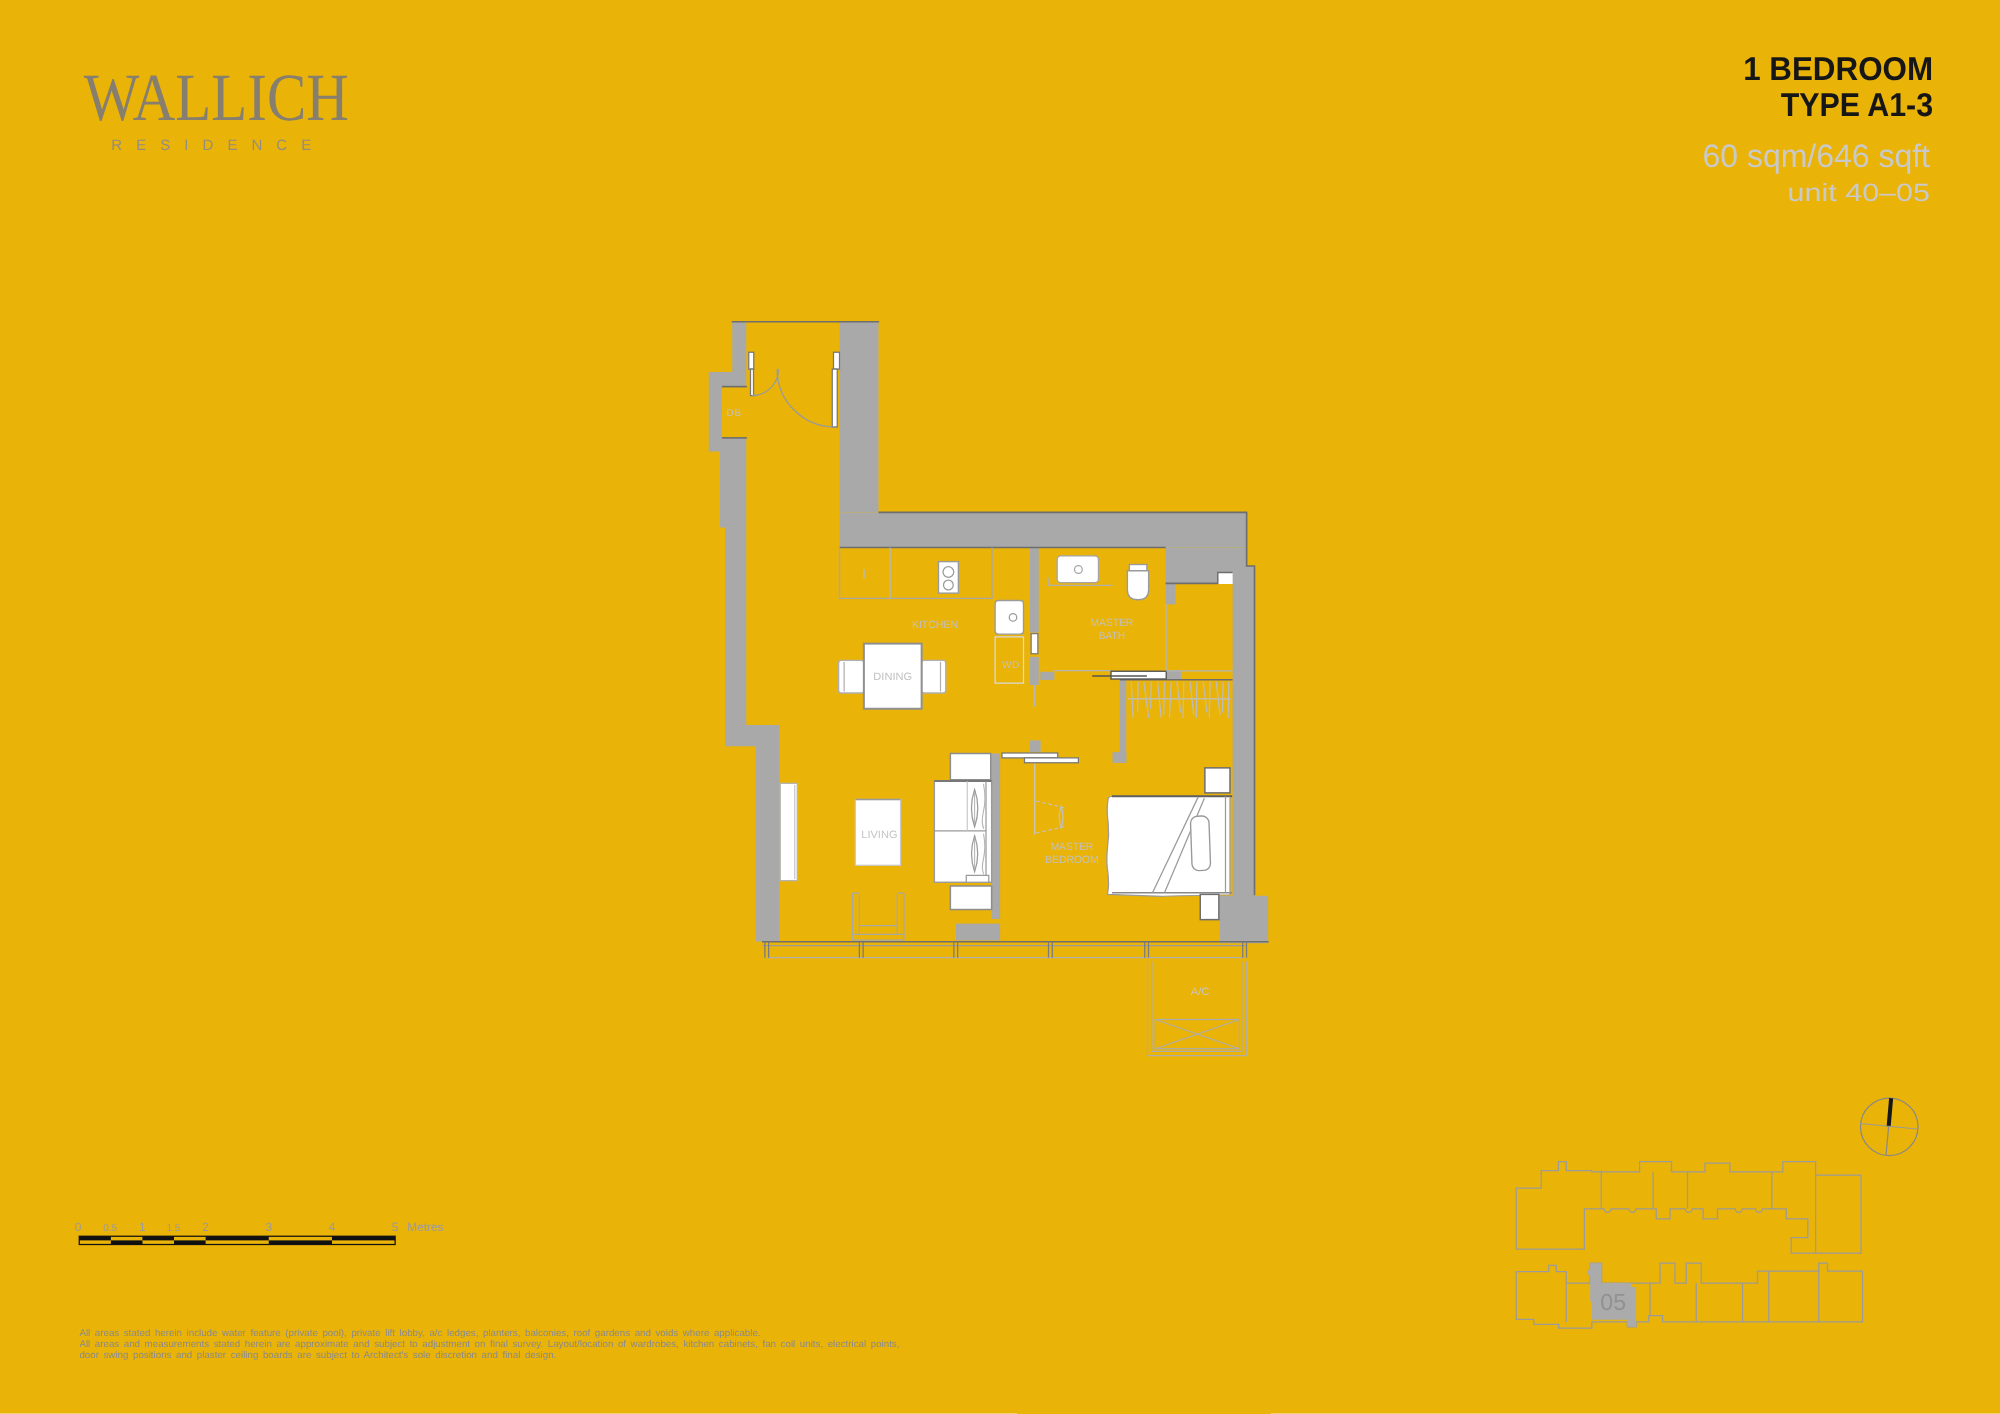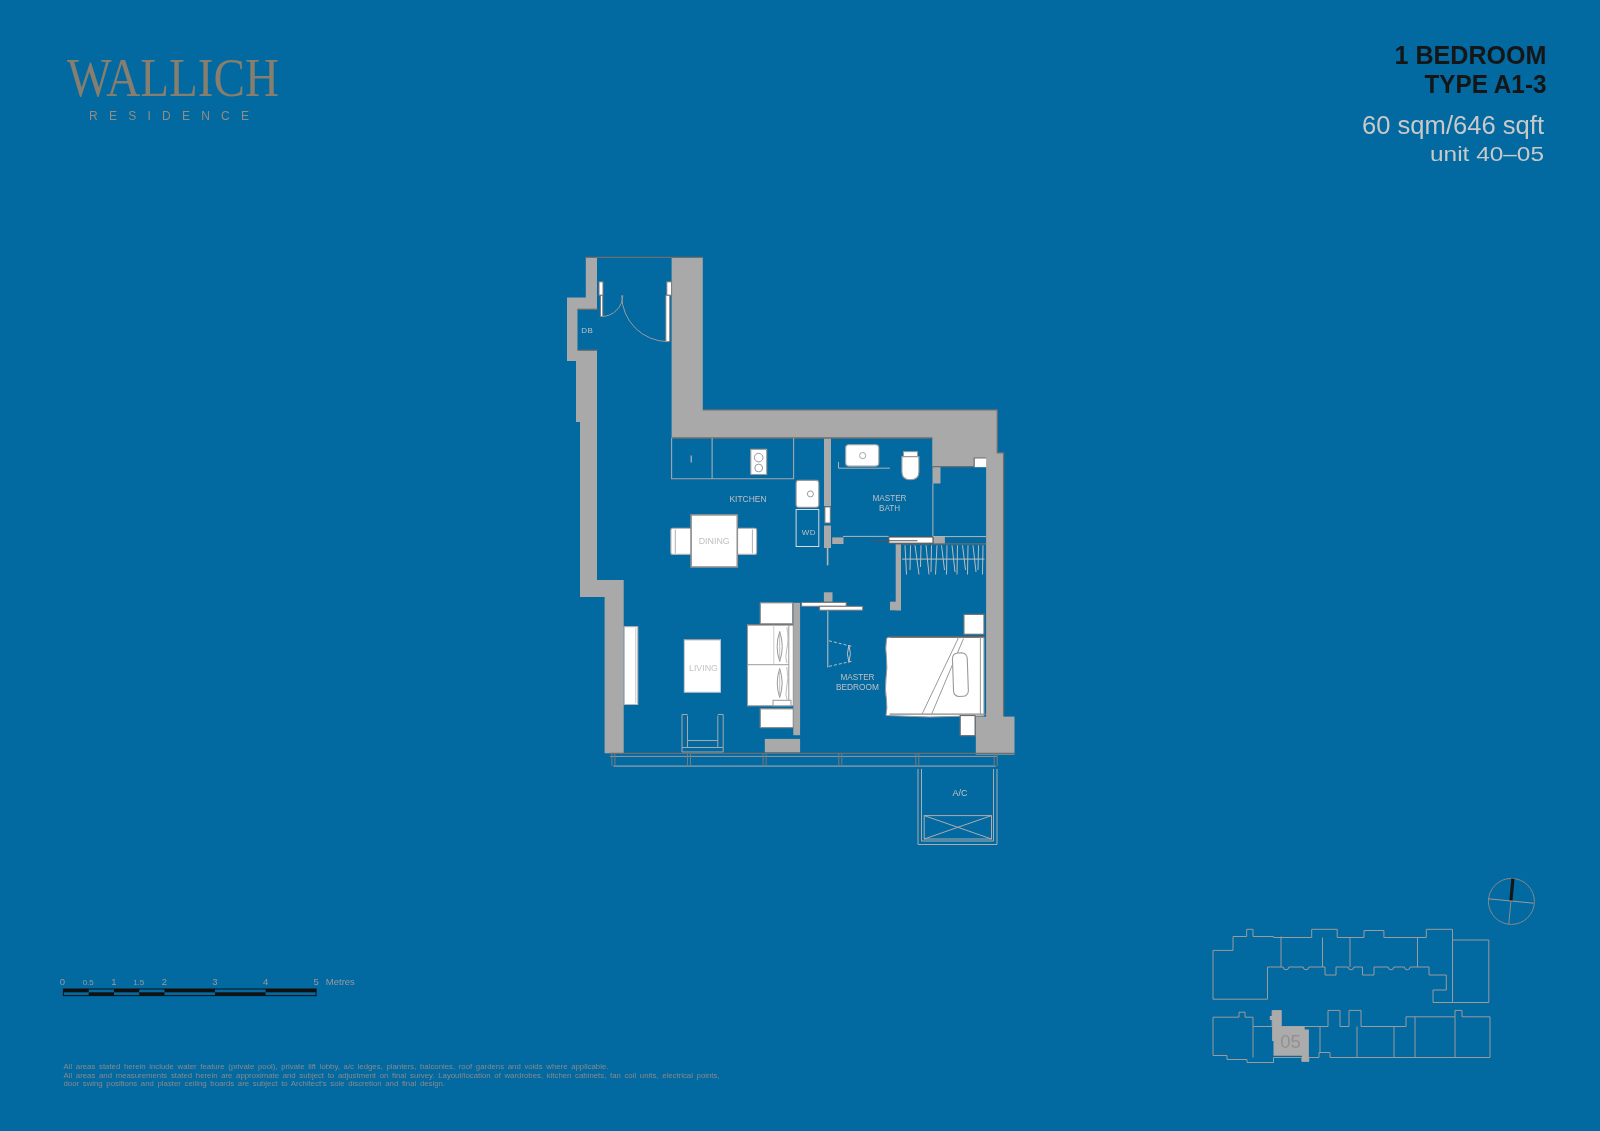--- a/index.html
+++ b/index.html
@@ -1,16 +1,16 @@
 <!DOCTYPE html>
 <html><head>
 <meta charset="utf-8">
 <style>
   html,body{margin:0;padding:0;background:#ffffff;}
-  .page{position:relative;width:1600px;height:1131px;background:#0369a1;overflow:hidden;
+  .page{position:relative;width:1600px;height:1131px;background:#eab308;overflow:hidden;
         font-family:"Liberation Sans", sans-serif;}
   svg{position:absolute;left:0;top:0;}
   text{font-family:"Liberation Sans", sans-serif;}
   .serif{font-family:"Liberation Serif", serif;}
 </style>
 </head>
 <body>
 <div class="page">
 <svg width="1600" height="1131" viewBox="0 0 1600 1131">
 

